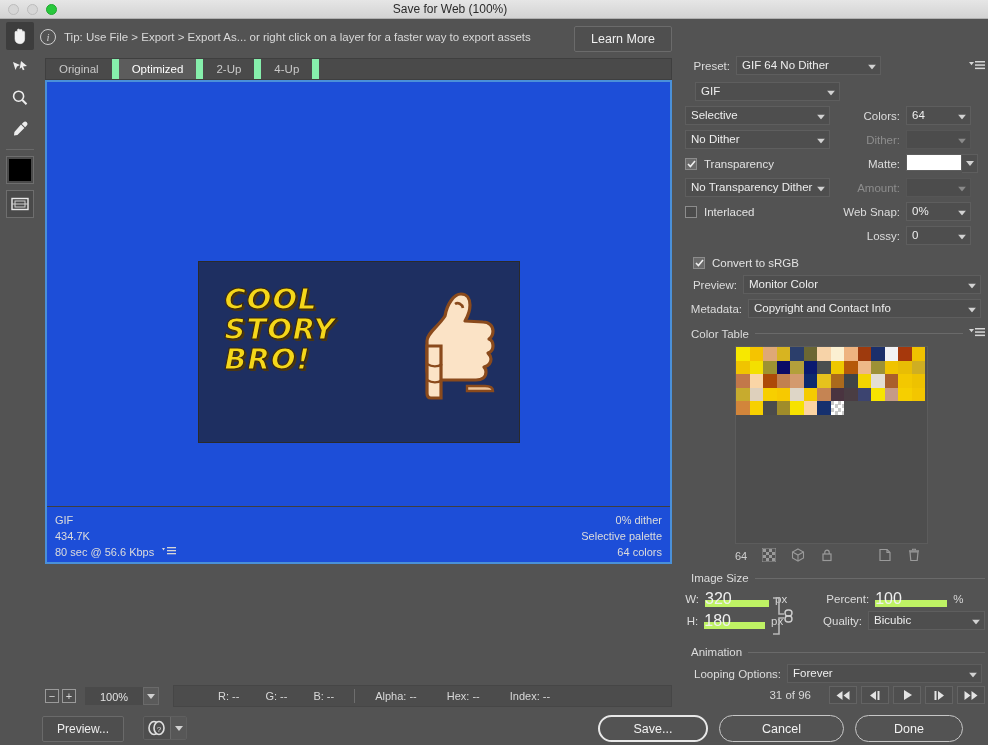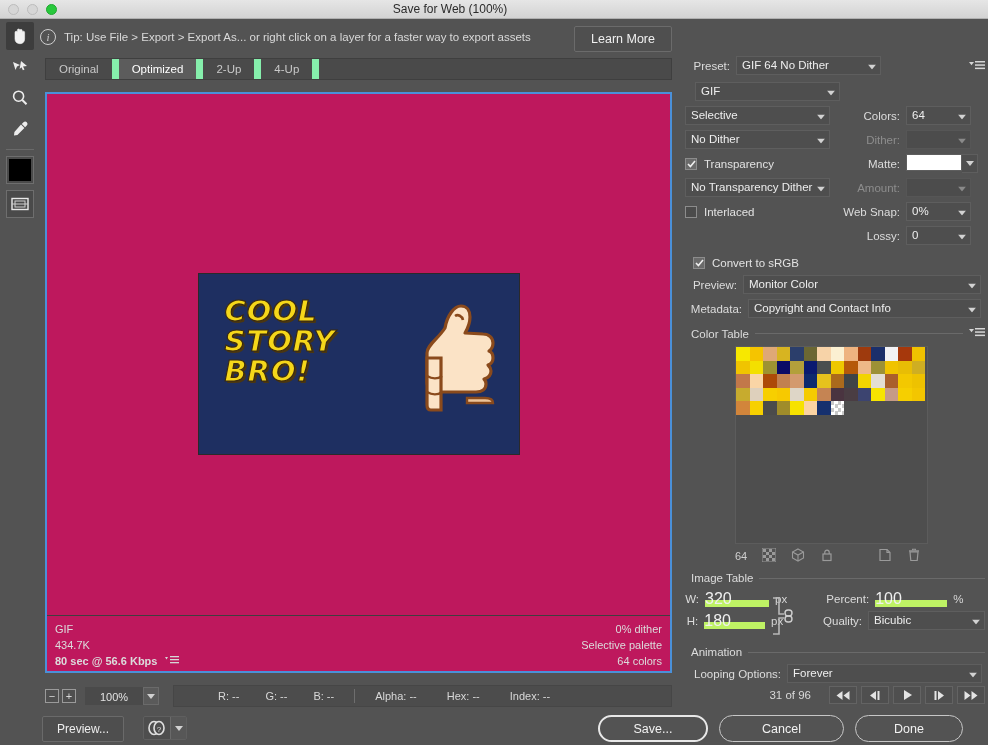--- a/index.html
+++ b/index.html
@@ -77,22 +77,22 @@
   }
   .tab {
     padding: 0 13px; height: 20px; line-height: 20px;
     font-size: 11.5px; color: #c9c9c9;
     border-right: 7px solid #86efac;
   }
   .tab.active { background: #5c5c5c; color: #ffffff; }
 
   
   .preview-wrap {
-    position: absolute; left: 45px; top: 92px; width: 627px; height: 581px;
-    border: 2px solid #4a90d9; background: #be185d;
+    position: absolute; left: 45px; top: 80px; width: 627px; height: 484px;
+    border: 2px solid #4a90d9; background: #1d4ed8;
   }
   .canvas-area {
     position: absolute; left: 0; top: 0; width: 623px; height: 540px;
     display: flex; align-items: center; justify-content: center;
   }
   .meme {
     width: 322px; height: 182px; background: #1e2f61;
     border: 1px solid #2a2a2a; position: relative; overflow: hidden;
   }
   .meme-text {
@@ -103,21 +103,21 @@
     -webkit-text-stroke: 1.2px #3a2a10;
     text-shadow: 2px 2px 0 #4a3612;
   }
   .thumb { position: absolute; right: 22px; top: 24px; }
 
   .info-strip {
     position: absolute; left: 0; bottom: 0; width: 623px; height: 56px;
     border-top: 1px solid #3f3f3f; padding: 5px 8px;
   }
   .info-row { display: flex; justify-content: space-between; font-size: 11px; color: #dcdcdc; line-height: 16px; }
-  .info-left { display: flex; align-items: center; gap: 8px; font-weight: bold; }
+  .info-left { display: flex; align-items: center; gap: 8px; }
   .flyout-sm { display: inline-block; }
 
   
   .statusbar {
     position: absolute; left: 45px; top: 684px; width: 627px; height: 24px;
     display: flex; align-items: center;
   }
   .zoom-btn {
     width: 14px; height: 14px; border: 1px solid #9a9a9a; color: #d8d8d8;
     font-size: 11px; line-height: 12px; text-align: center; margin-right: 3px;
@@ -610,21 +610,21 @@
       <span>
         <svg width="14" height="14" viewBox="0 0 14 14">
             <path d="M3 4h8l-.8 8.5H3.8z" fill="none" stroke="#9a9a9a" stroke-width="1.2"></path>
             <rect x="2" y="2.3" width="10" height="1.4" fill="#9a9a9a"></rect>
             <path d="M5.6 2.3V1.2h2.8v1.1" fill="none" stroke="#9a9a9a" stroke-width="1.1"></path>
           </svg>
       </span>
     </div>
 
     <div class="grphead" style="margin-left:6px; margin-top:8px;">
-      <span>Image Table</span>
+      <span>Image Size</span>
       <span class="grpline"></span>
     </div>
     <div style="position:relative; height:52px;">
       <div class="row" style="margin-bottom:4px;">
         <span class="lbl" style="width:14px;">W:</span>
         <span class="fld" style="margin-left:6px;">320</span>
         <span class="unit">px</span>
         <span class="lbl" style="width:60px; margin-left:22px;">Percent:</span>
         <span class="fld" style="width:72px; margin-left:6px;">100</span>
         <span class="unit">%</span>

